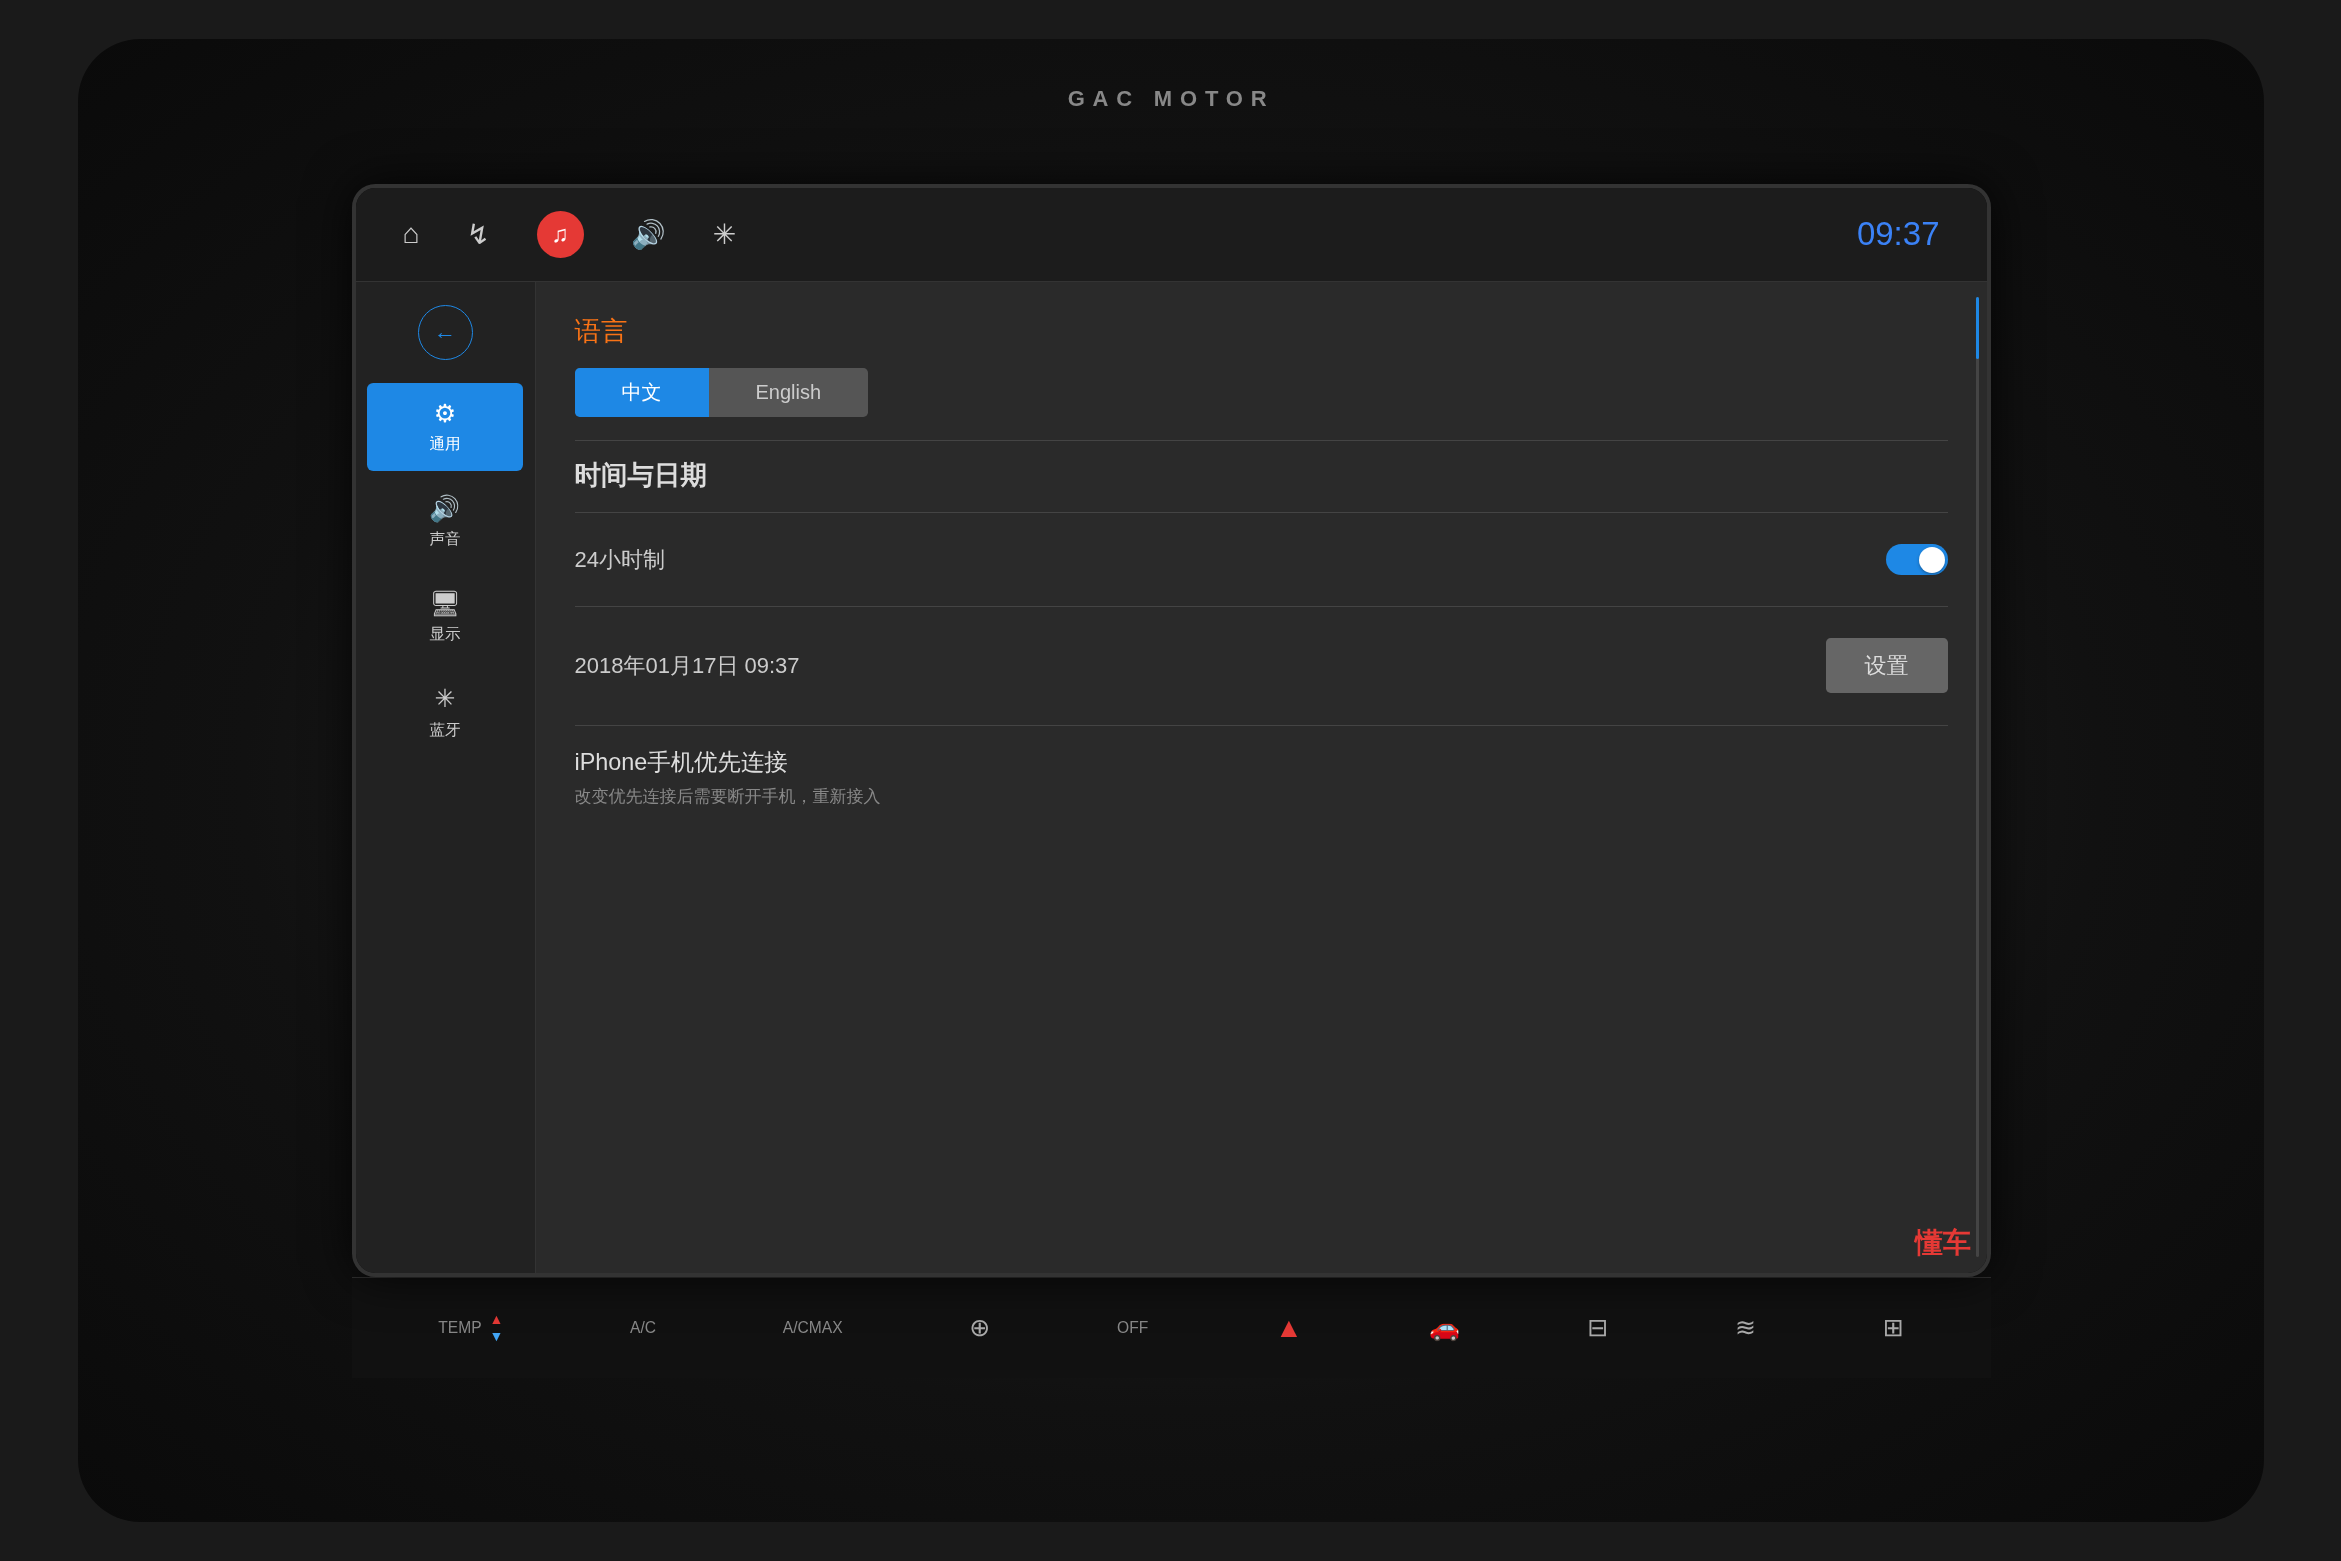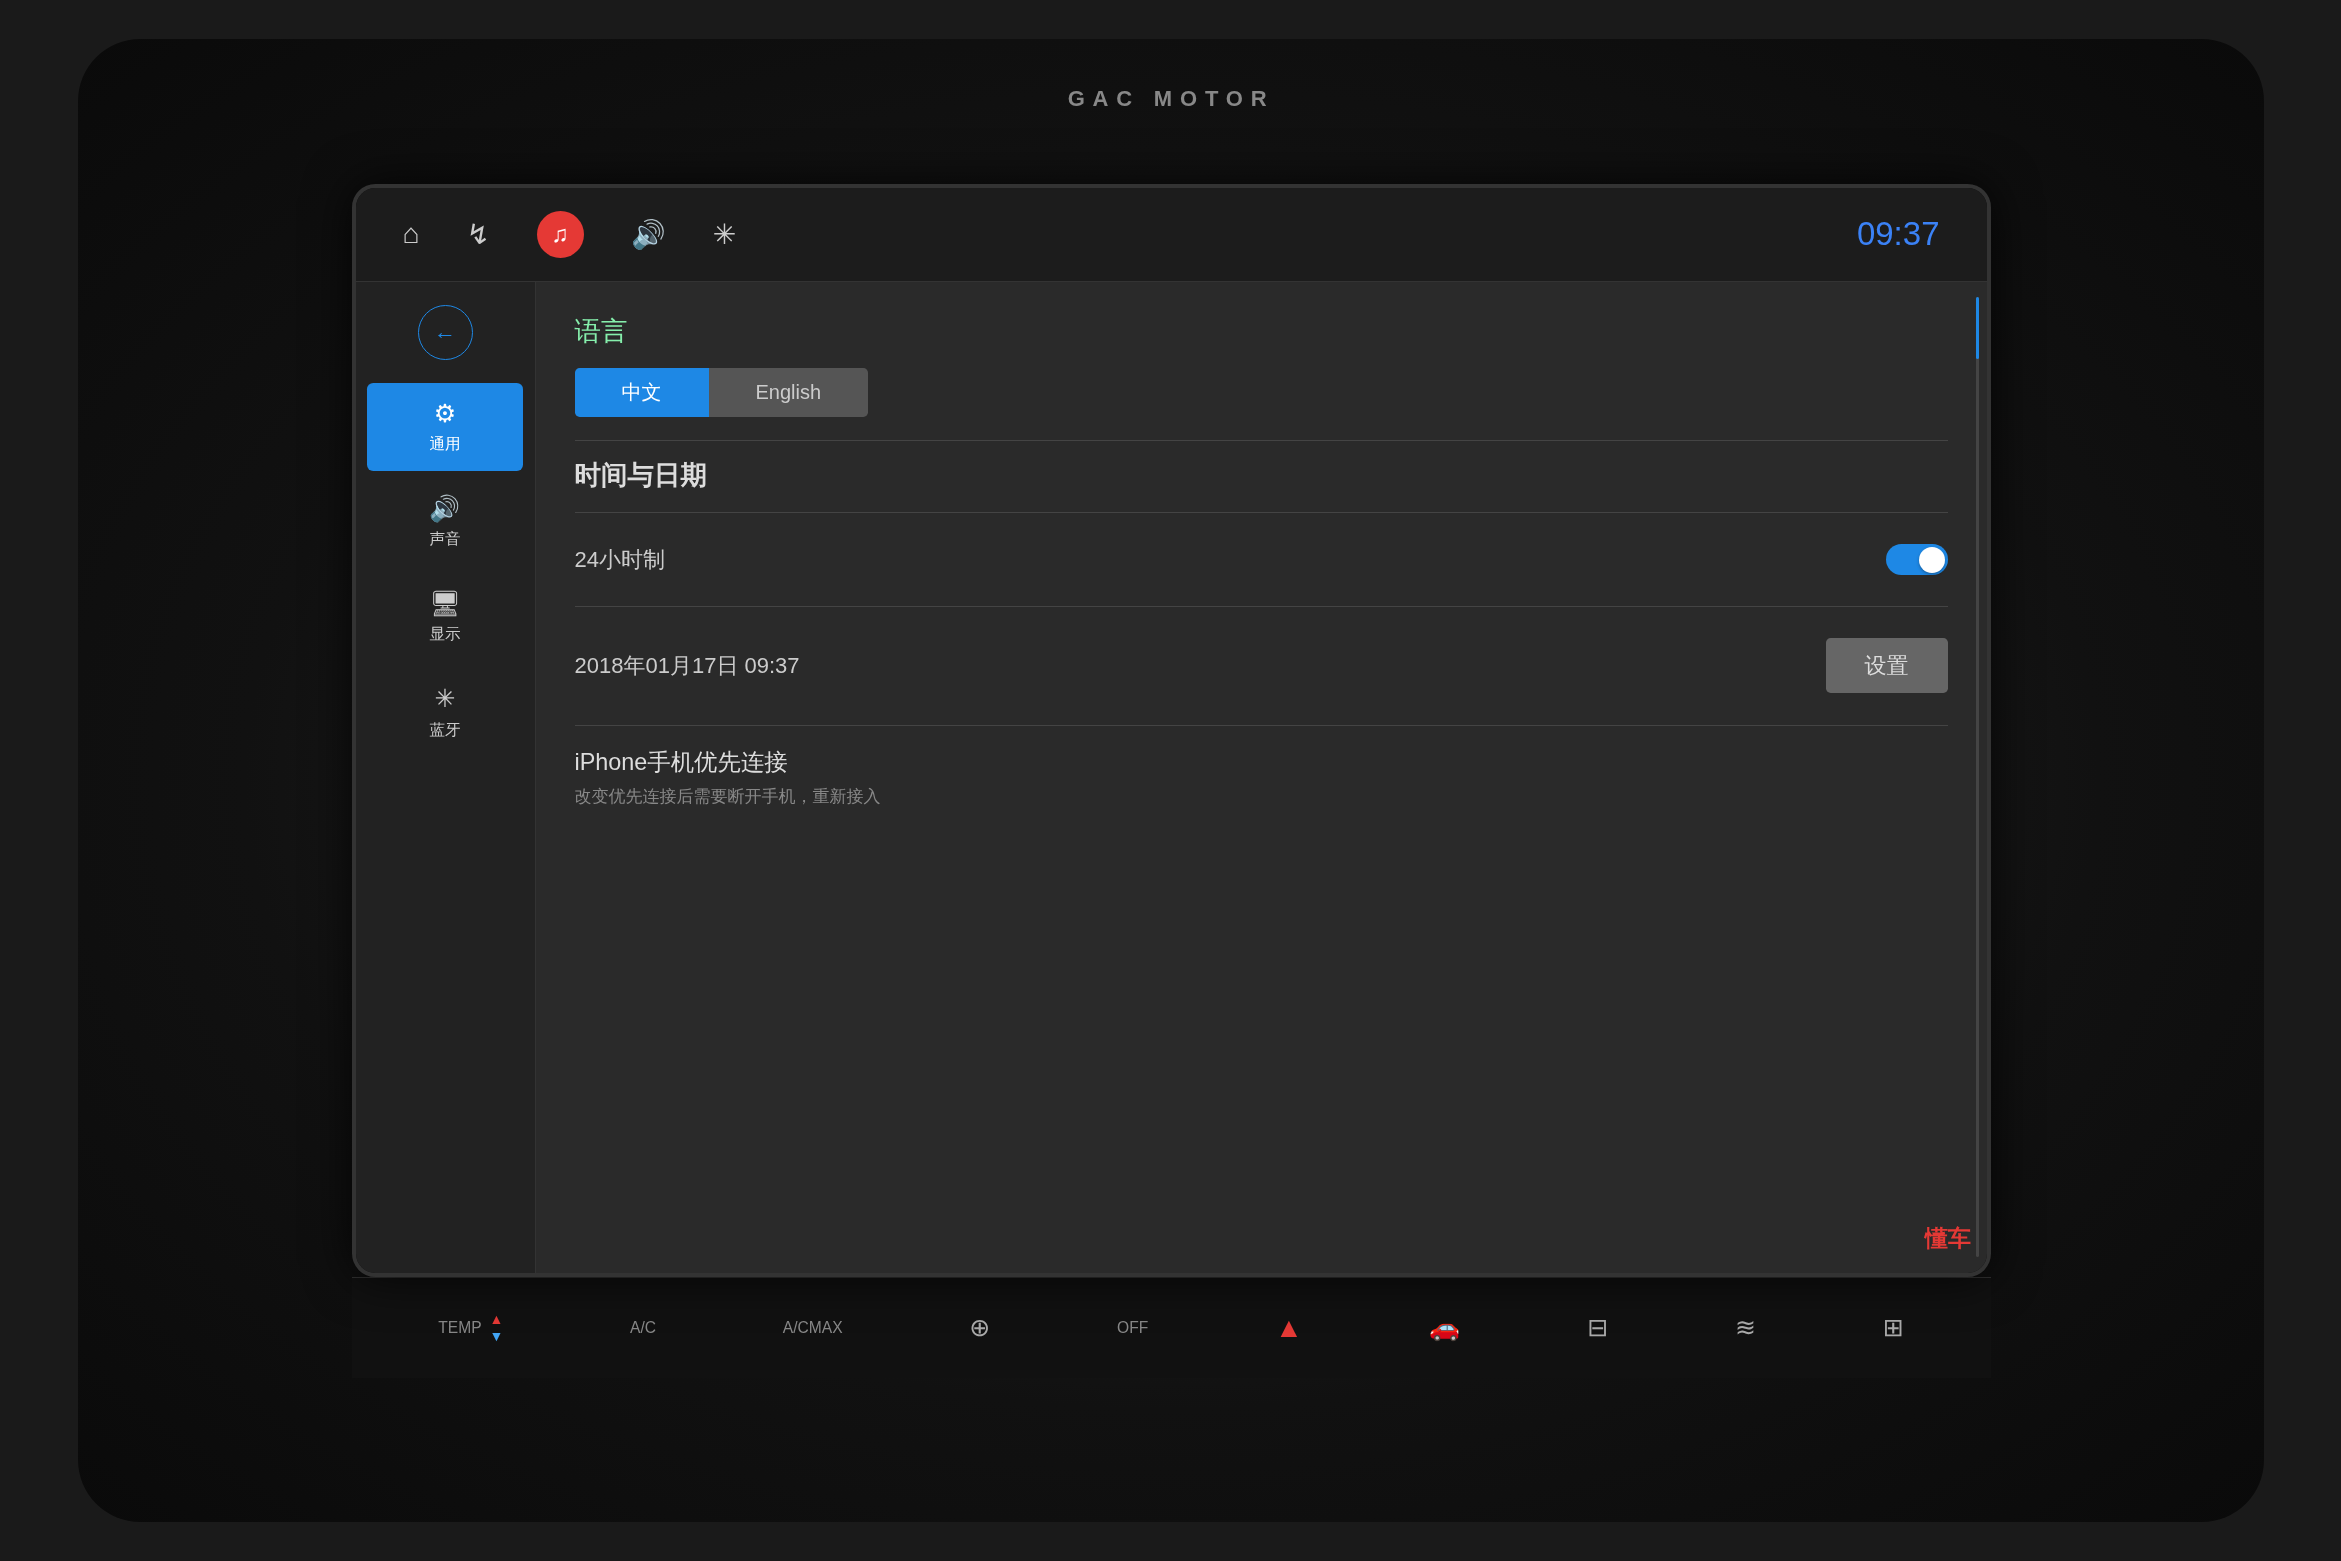--- a/index.html
+++ b/index.html
@@ -185,21 +185,21 @@
 
     .scrollbar-thumb {
       width: 3.1px;
       height: 62px;
       background: #1e88e5;
       border-radius: 1.6px;
     }
 
     
     .section-title {
-      color: #86efac;
+      color: #f97316;
       font-size: 26.5px;
       margin-bottom: 19.5px;
       font-weight: 400;
     }
 
     .language-buttons {
       display: flex;
       gap: 0;
       margin-bottom: 23.4px;
     }
@@ -354,24 +354,24 @@
       font-size: 25px;
     }
 
     .hazard-icon {
       color: #e53935;
       font-size: 28px;
     }
 
     .watermark {
       position: absolute;
-      bottom: 19px;
+      bottom: 11px;
       right: 15.6px;
       color: #e53935;
-      font-size: 23px;
+      font-size: 28px;
       font-weight: bold;
     }
   </style>
 </head>
 <body>
 
 <div class="car-surround">
   <div class="brand-label">GAC MOTOR</div>
 
   <div class="screen-wrapper">

